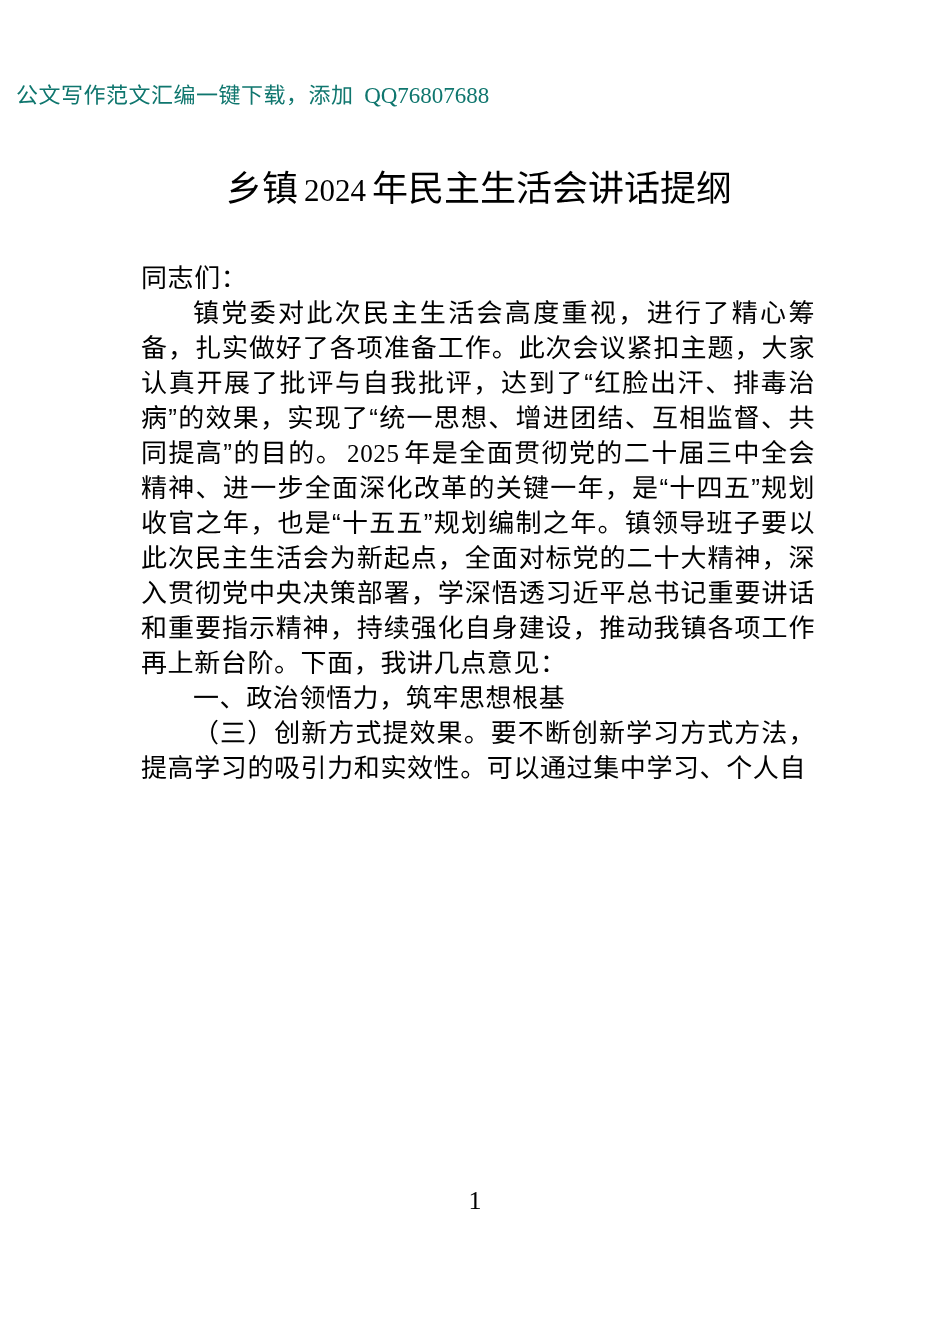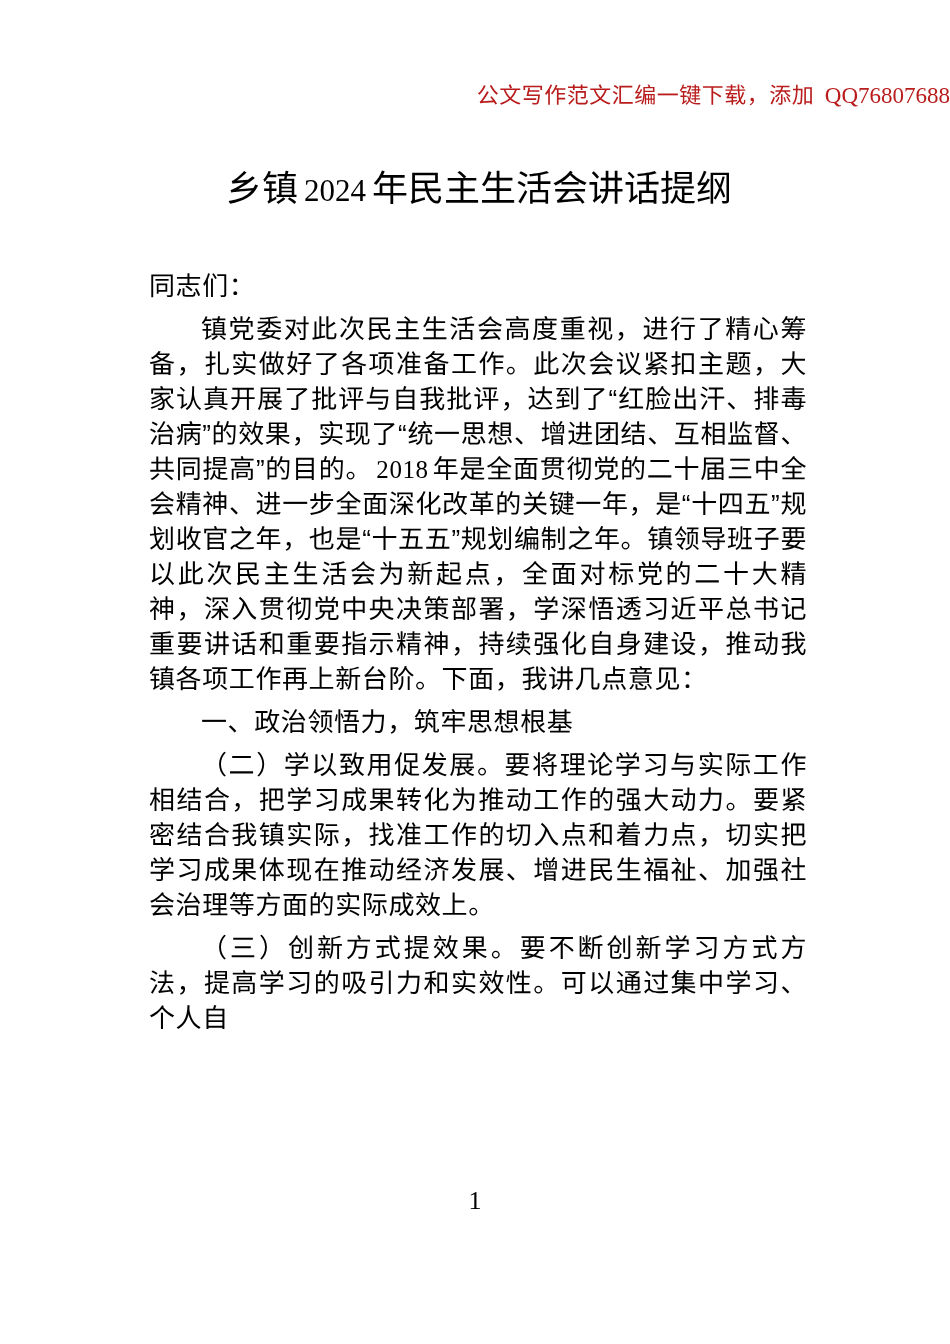--- a/index.html
+++ b/index.html
@@ -17,24 +17,24 @@
     font-family: "Liberation Sans", "DejaVu Sans", sans-serif;
   }
   
   .notice {
     position: absolute;
     top: 82px;
     left: 0;
     width: 100%;
     box-sizing: border-box;
     padding-left: 16px;
-    text-align: right;
+    text-align: left;
     font-size: 22px;
     line-height: 28px;
-    color: #b91c1c;
+    color: #0f766e;
     letter-spacing: 0.5px;
   }
   
   .doc-title {
     position: absolute;
     top: 162px;
     left: 0;
     width: 100%;
     margin: 4px;
     text-align: center;
@@ -49,21 +49,21 @@
     top: 261px;
     left: 141px;
     width: 674px;
     font-size: 26px;
     line-height: 35px;
     letter-spacing: 0.6px;
     text-align: justify;
     text-justify: inter-ideograph;
   }
   .content p {
-    margin: 8px;
+    margin: 0;
     padding: 0;
   }
   .content p.indent {
     text-indent: 52px;
   }
   
   .latin {
     font-family: "Liberation Serif", "DejaVu Serif", serif;
   }
   .content .latin {
@@ -96,21 +96,20 @@
 <body>
 
 <div class="page">
 
   <div class="notice cjk-text">公文写作范文汇编一键下载，添加 <span class="latin">QQ76807688</span></div>
 
   <h1 class="doc-title cjk-text">乡镇<span class="latin">2024</span>年民主生活会讲话提纲</h1>
 
   <div class="content">
     <p class="cjk-text">同志们：</p>
-    <p class="indent cjk-text">镇党委对此次民主生活会高度重视，进行了精心筹备，扎实做好了各项准备工作。此次会议紧扣主题，大家认真开展了批评与自我批评，达到了“红脸出汗、排毒治病”的效果，实现了“统一思想、增进团结、互相监督、共同提高”的目的。<span class="latin">2018</span>年是全面贯彻党的二十届三中全会精神、进一步全面深化改革的关键一年，是“十四五”规划收官之年，也是“十五五”规划编制之年。镇领导班子要以此次民主生活会为新起点，全面对标党的二十大精神，深入贯彻党中央决策部署，学深悟透习近平总书记重要讲话和重要指示精神，持续强化自身建设，推动我镇各项工作再上新台阶。下面，我讲几点意见：</p>
+    <p class="indent cjk-text">镇党委对此次民主生活会高度重视，进行了精心筹备，扎实做好了各项准备工作。此次会议紧扣主题，大家认真开展了批评与自我批评，达到了“红脸出汗、排毒治病”的效果，实现了“统一思想、增进团结、互相监督、共同提高”的目的。<span class="latin">2025</span>年是全面贯彻党的二十届三中全会精神、进一步全面深化改革的关键一年，是“十四五”规划收官之年，也是“十五五”规划编制之年。镇领导班子要以此次民主生活会为新起点，全面对标党的二十大精神，深入贯彻党中央决策部署，学深悟透习近平总书记重要讲话和重要指示精神，持续强化自身建设，推动我镇各项工作再上新台阶。下面，我讲几点意见：</p>
     <p class="indent cjk-text">一、政治领悟力，筑牢思想根基</p>
-    <p class="indent cjk-text">（二）学以致用促发展。要将理论学习与实际工作相结合，把学习成果转化为推动工作的强大动力。要紧密结合我镇实际，找准工作的切入点和着力点，切实把学习成果体现在推动经济发展、增进民生福祉、加强社会治理等方面的实际成效上。</p>
     <p class="indent cjk-text">（三）创新方式提效果。要不断创新学习方式方法，提高学习的吸引力和实效性。可以通过集中学习、个人自</p>
   </div>
 
   <div class="page-number">1</div>
 
 </div>
 
 </body></html>

